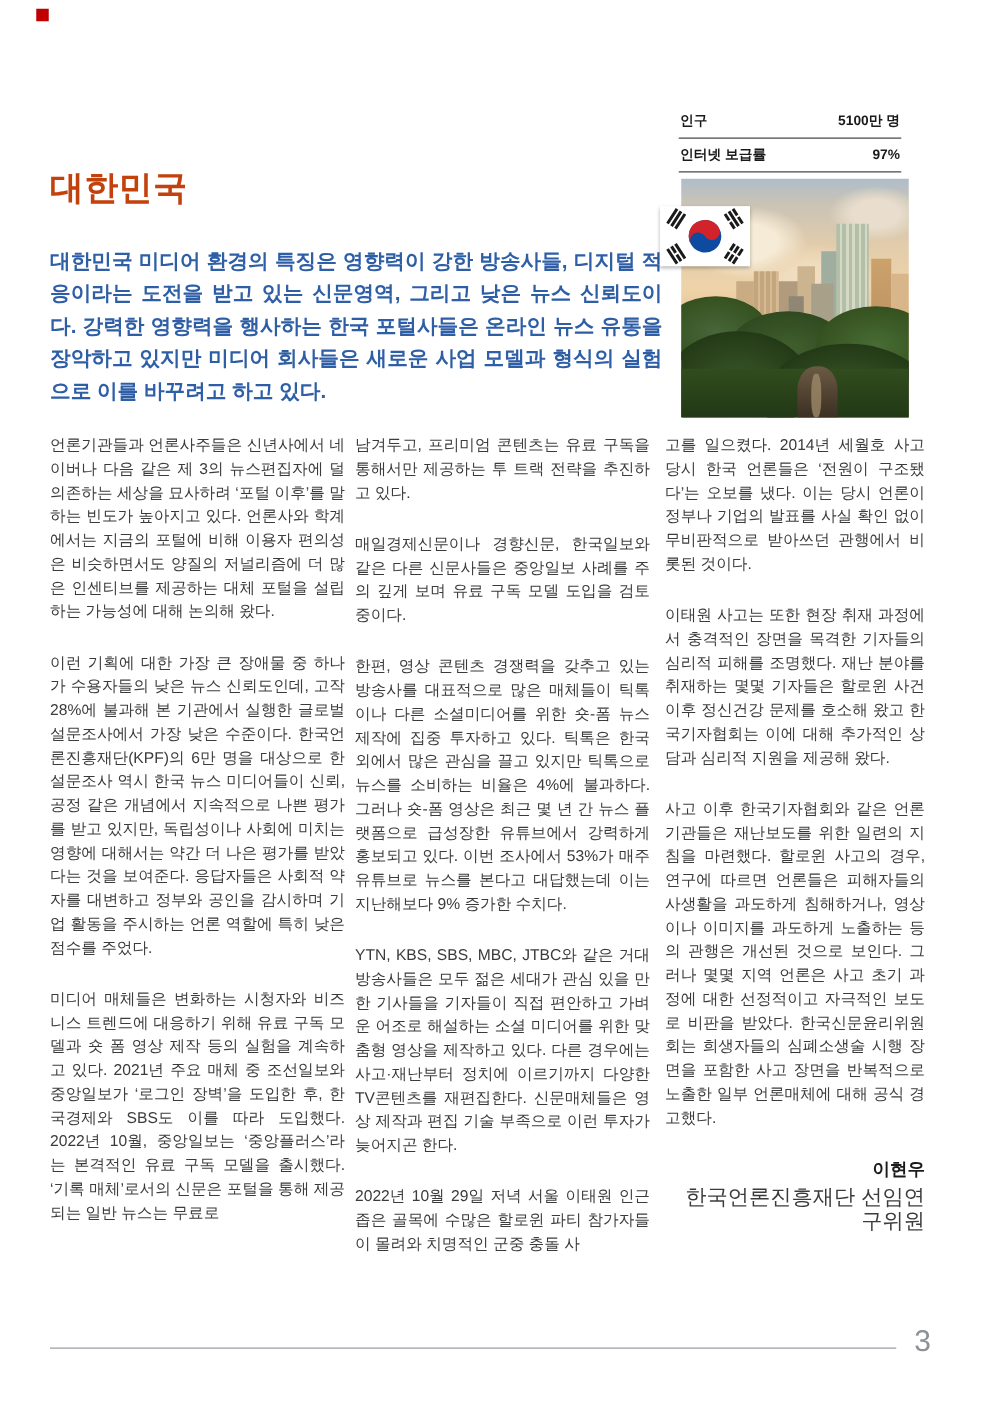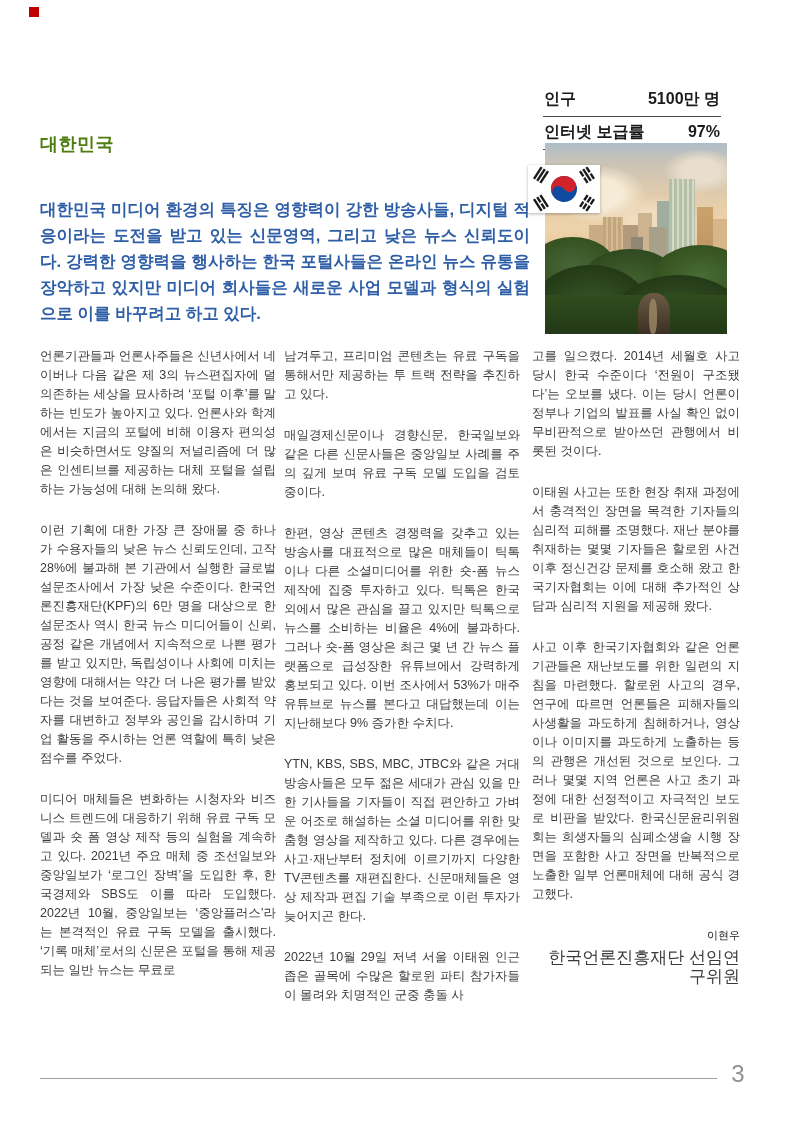--- a/index.html
+++ b/index.html
@@ -4,29 +4,29 @@
 <style>
   * { margin:0; padding:0; box-sizing:border-box; }
   html,body { width:789px; height:1121px; background:#ffffff;
     font-family:"Liberation Sans","DejaVu Sans",sans-serif; }
   .page { position:relative; width:789px; height:1121px; background:#fff; overflow:hidden; }
 
   
   .marker { position:absolute; left:29px; top:7px; width:10px; height:10px; background:#c00000; }
 
   
-  .title { position:absolute; left:40px; top:132px; font-size:18px; font-weight:bold;
-    color:#4d7c0f; letter-spacing:0.5px; }
+  .title { position:absolute; left:40px; top:132px; font-size:27px; font-weight:bold;
+    color:#c2410c; letter-spacing:0.5px; }
 
   
   .intro { position:absolute; left:40px; top:196px; width:490px; font-size:16.5px;
     font-weight:bold; color:#2e5ea6; line-height:26px; text-align:justify; }
 
   
-  .stats { position:absolute; left:543px; top:84px; width:178px; font-size:16px; color:#1a1a1a; }
+  .stats { position:absolute; left:543px; top:84px; width:178px; font-size:11px; color:#1a1a1a; }
   .stats .row { display:flex; justify-content:space-between; align-items:baseline;
     padding:5px 1px 6px 1px; border-bottom:1.5px solid #4a4a4a; font-weight:bold; }
   .stats .label { text-align:left; }
   .stats .value { text-align:center; }
 
   
   .photo { position:absolute; left:545px; top:143px; width:182px; height:191px; overflow:hidden;
     background:linear-gradient(180deg,#aebdc9 0%,#c9c3b6 10%,#e2ccab 28%,#eed3aa 45%,#e6c195 62%,#dab78d 72%); }
   .photo div { position:absolute; }
   .cloud1 { left:6px; top:22px; width:95px; height:58px; border-radius:50%;
@@ -70,21 +70,21 @@
   .flag svg { display:block; }
 
   
   .col { position:absolute; top:347px; font-size:12.5px; line-height:19px; color:#3b3b3b;
     text-align:justify; }
   .col1 { left:40px;  width:236px; }
   .col2 { left:284px; width:236px; }
   .col3 { left:532px; width:208px; }
   .col p { margin:0 0 22px 0; }
   .byline { margin-top:4px; text-align:right; }
-  .byline .name { font-weight:normal; font-size:11px; color:#1a1a1a; margin-bottom:3px; }
+  .byline .name { font-weight:bold; font-size:14px; color:#1a1a1a; margin-bottom:3px; }
   .byline .affil { font-size:17px; color:#3b3b3b; }
 
   
   .footer-line { position:absolute; left:40px; top:1078px; width:677px; border-top:1px solid #9aa0a6; }
   .page-number { position:absolute; left:716px; top:1060px; width:44px; text-align:center;
     font-size:24px; color:#8d9094; }
 </style>
 </head>
 <body>
 
@@ -177,21 +177,21 @@
 
   <div class="col col2">
     <p>남겨두고, 프리미엄 콘텐츠는 유료 구독을 통해서만 제공하는 투 트랙 전략을 추진하고 있다.</p>
     <p>매일경제신문이나 경향신문, 한국일보와 같은 다른 신문사들은 중앙일보 사례를 주의 깊게 보며 유료 구독 모델 도입을 검토 중이다.</p>
     <p>한편, 영상 콘텐츠 경쟁력을 갖추고 있는 방송사를 대표적으로 많은 매체들이 틱톡이나 다른 소셜미디어를 위한 숏-폼 뉴스 제작에 집중 투자하고 있다. 틱톡은 한국 외에서 많은 관심을 끌고 있지만 틱톡으로 뉴스를 소비하는 비율은 4%에 불과하다. 그러나 숏-폼 영상은 최근 몇 년 간 뉴스 플랫폼으로 급성장한 유튜브에서 강력하게 홍보되고 있다. 이번 조사에서 53%가 매주 유튜브로 뉴스를 본다고 대답했는데 이는 지난해보다 9% 증가한 수치다.</p>
     <p>YTN, KBS, SBS, MBC, JTBC와 같은 거대 방송사들은 모두 젊은 세대가 관심 있을 만한 기사들을 기자들이 직접 편안하고 가벼운 어조로 해설하는 소셜 미디어를 위한 맞춤형 영상을 제작하고 있다. 다른 경우에는 사고·재난부터 정치에 이르기까지 다양한 TV콘텐츠를 재편집한다. 신문매체들은 영상 제작과 편집 기술 부족으로 이런 투자가 늦어지곤 한다.</p>
     <p>2022년 10월 29일 저녁 서울 이태원 인근 좁은 골목에 수많은 할로윈 파티 참가자들이 몰려와 치명적인 군중 충돌 사</p>
   </div>
 
   <div class="col col3">
-    <p>고를 일으켰다. 2014년 세월호 사고 당시 한국 수준이다 ‘전원이 구조됐다’는 오보를 냈다. 이는 당시 언론이 정부나 기업의 발표를 사실 확인 없이 무비판적으로 받아쓰던 관행에서 비롯된 것이다.</p>
+    <p>고를 일으켰다. 2014년 세월호 사고 당시 한국 언론들은 ‘전원이 구조됐다’는 오보를 냈다. 이는 당시 언론이 정부나 기업의 발표를 사실 확인 없이 무비판적으로 받아쓰던 관행에서 비롯된 것이다.</p>
     <p>이태원 사고는 또한 현장 취재 과정에서 충격적인 장면을 목격한 기자들의 심리적 피해를 조명했다. 재난 분야를 취재하는 몇몇 기자들은 할로윈 사건 이후 정신건강 문제를 호소해 왔고 한국기자협회는 이에 대해 추가적인 상담과 심리적 지원을 제공해 왔다.</p>
     <p>사고 이후 한국기자협회와 같은 언론 기관들은 재난보도를 위한 일련의 지침을 마련했다. 할로윈 사고의 경우, 연구에 따르면 언론들은 피해자들의 사생활을 과도하게 침해하거나, 영상이나 이미지를 과도하게 노출하는 등의 관행은 개선된 것으로 보인다. 그러나 몇몇 지역 언론은 사고 초기 과정에 대한 선정적이고 자극적인 보도로 비판을 받았다. 한국신문윤리위원회는 희생자들의 심폐소생술 시행 장면을 포함한 사고 장면을 반복적으로 노출한 일부 언론매체에 대해 공식 경고했다.</p>
     <div class="byline">
       <div class="name">이현우</div>
       <div class="affil">한국언론진흥재단 선임연구위원</div>
     </div>
   </div>
 
   <div class="footer-line"></div>
   <div class="page-number">3</div>

